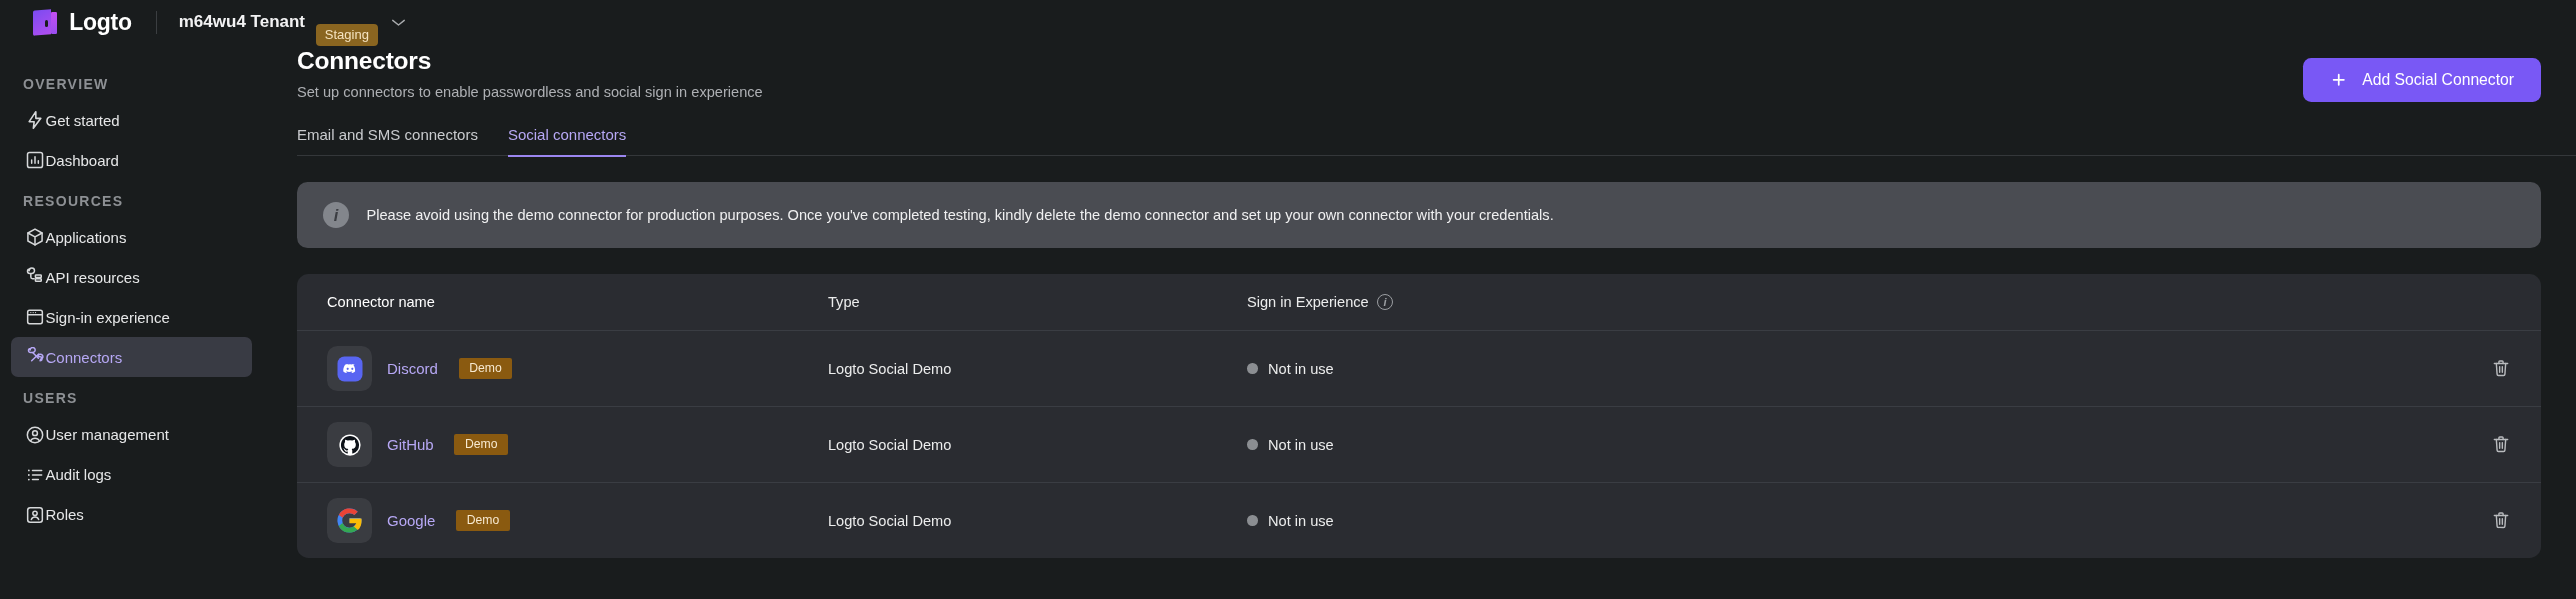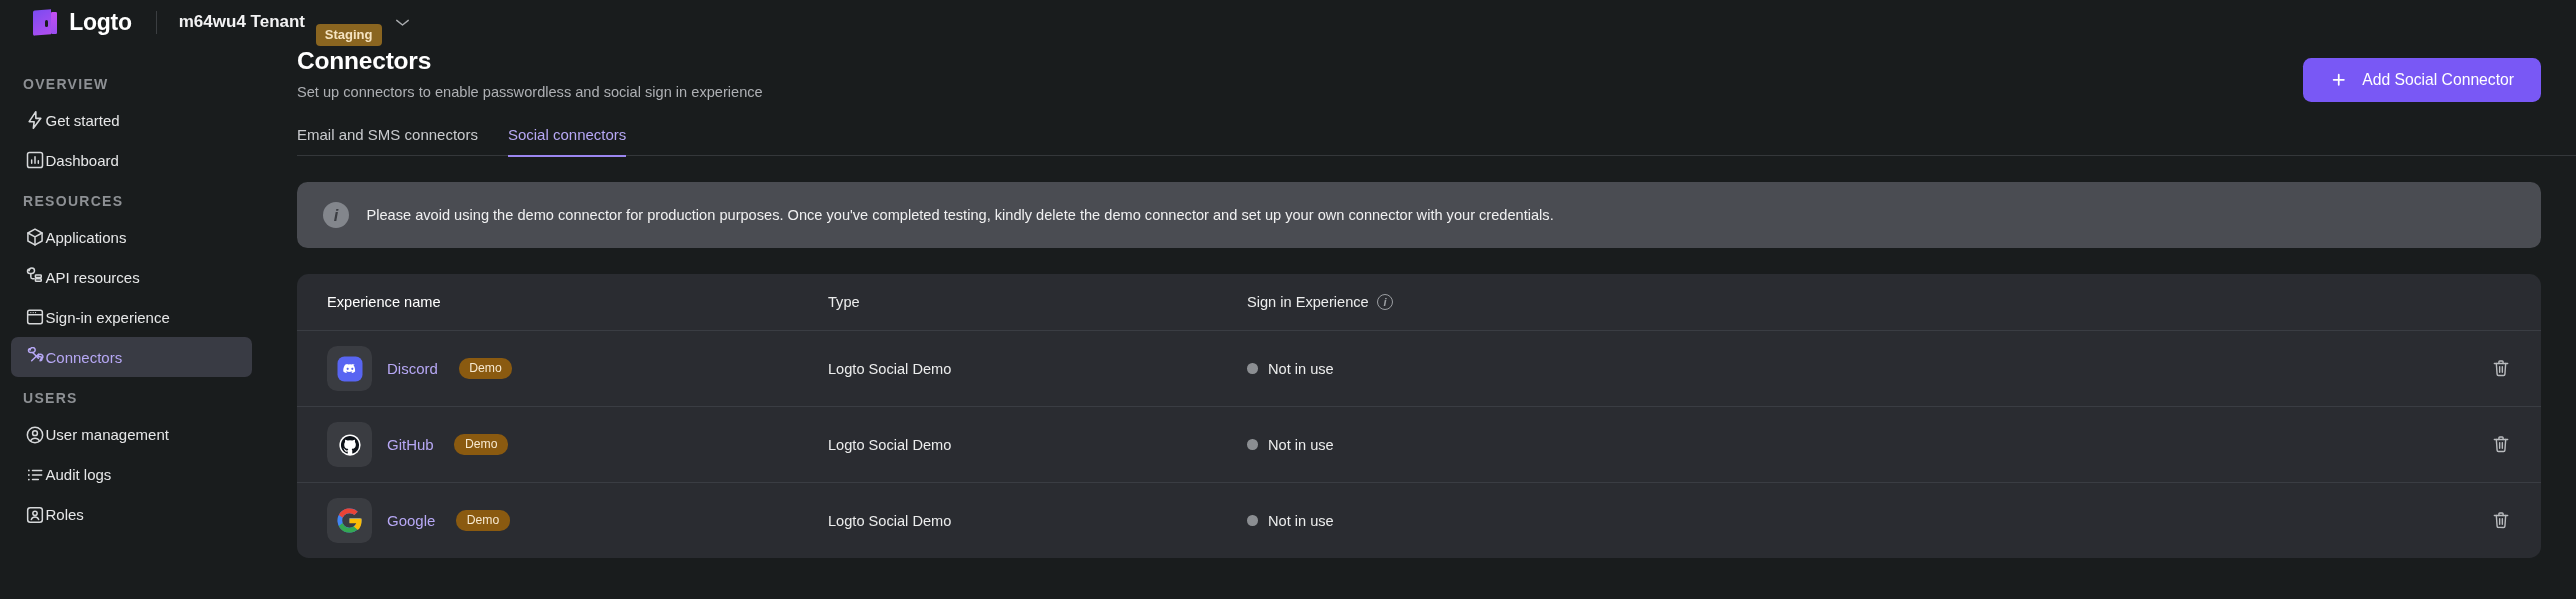--- a/index.html
+++ b/index.html
@@ -39,21 +39,21 @@
   .brand-name {
     color: #ffffff; font-size: 23px; font-weight: 700; letter-spacing: -0.3px;
   }
   .topbar-divider {
     width: 0.6px; height: 23px; background: #3b3e41; margin: 0 22px 0 24.5px;
   }
   .tenant { display: flex; align-items: center; gap: 10.5px; text-align: center; }
   .tenant-name { color: #f2f2f3; font-size: 17px; font-weight: 700; }
   .tenant-badge {
     background: #8a6520; color: #f5e3c0;
-    font-size: 13px; font-weight: 700;
+    font-size: 13px; font-weight: 400;
     padding: 2.9px 9.3px 4.1px; border-radius: 4.1px; margin-top: 26px;
   }
   .chev { color: #a9abae; font-size: 15px; line-height: 1; margin-left: 2.3px; }
 
   
   .sidebar {
     width: 262px; height: 600px; padding-top: 56px;
     flex-shrink: 0;
   }
   .nav-section {
@@ -144,21 +144,21 @@
   }
   .conn-tile {
     width: 45px; height: 45px; border-radius: 10.5px;
     background: #3a3c41;
     display: flex; align-items: center; justify-content: center;
     flex-shrink: 0;
   }
   .conn-name { color: #b7a8f5; font-size: 15px; cursor: pointer; }
   .demo-badge {
     background: #8a5a10; color: #f7e9d0;
-    font-size: 12.2px; padding: 2.9px 10.5px 4.1px; border-radius: 10px;
+    font-size: 12.2px; padding: 2.9px 10.5px 4.1px; border-radius: 2px;
     margin-left: 5.8px;
   }
   .dot { width: 10.5px; height: 10.5px; border-radius: 50%; background: #8b8e92; flex-shrink: 0; }
   .trash { cursor: pointer; }
 </style>
 </head>
 <body>
 
 <div class="app">
 
@@ -315,21 +315,21 @@
     </div>
 
     <div class="alert">
       <div class="alert-icon">i</div>
       <div class="alert-text">Please avoid using the demo connector for production purposes. Once you've completed testing, kindly delete the demo connector and set up your own connector with your credentials.</div>
     </div>
 
     <div class="table-card">
 
       <div class="t-row t-head">
-        <div class="c-name">Experience name</div>
+        <div class="c-name">Connector name</div>
         <div class="c-type">Type</div>
         <div class="c-sie">
           <span class="head-sie">
             <span>Sign in Experience</span>
             <span class="info-i">i</span>
           </span>
         </div>
         <div class="c-act"></div>
       </div>
 

